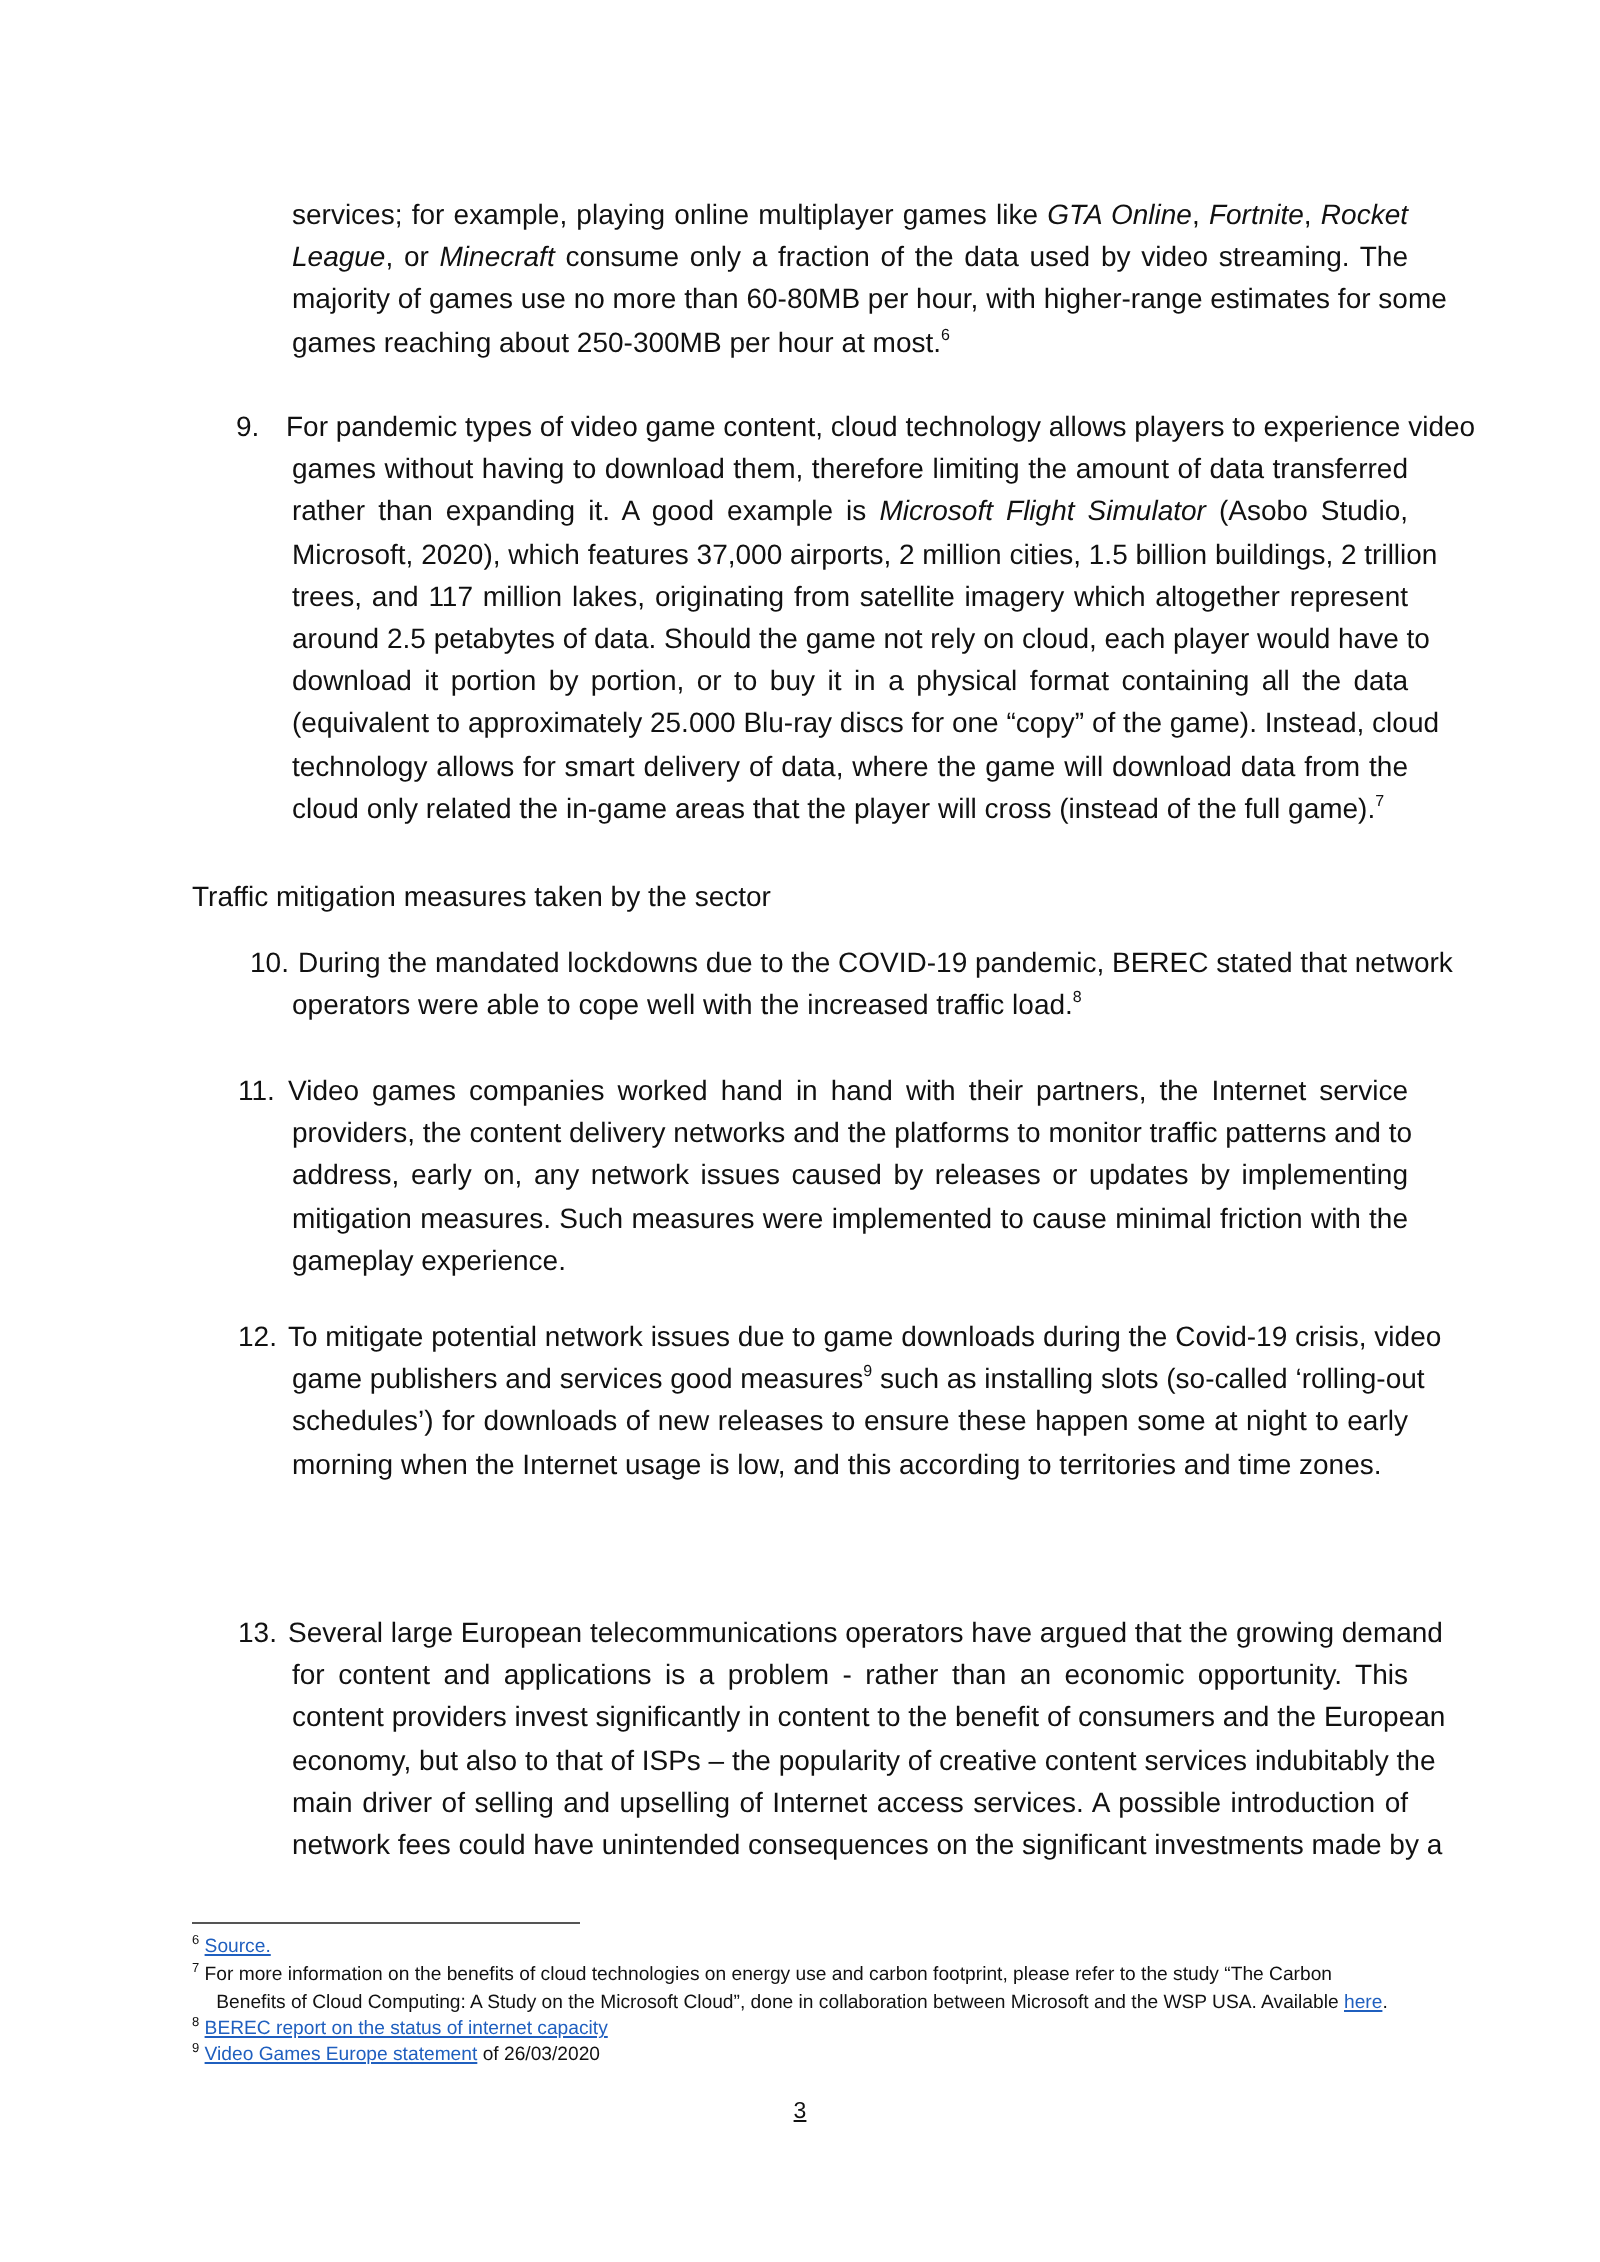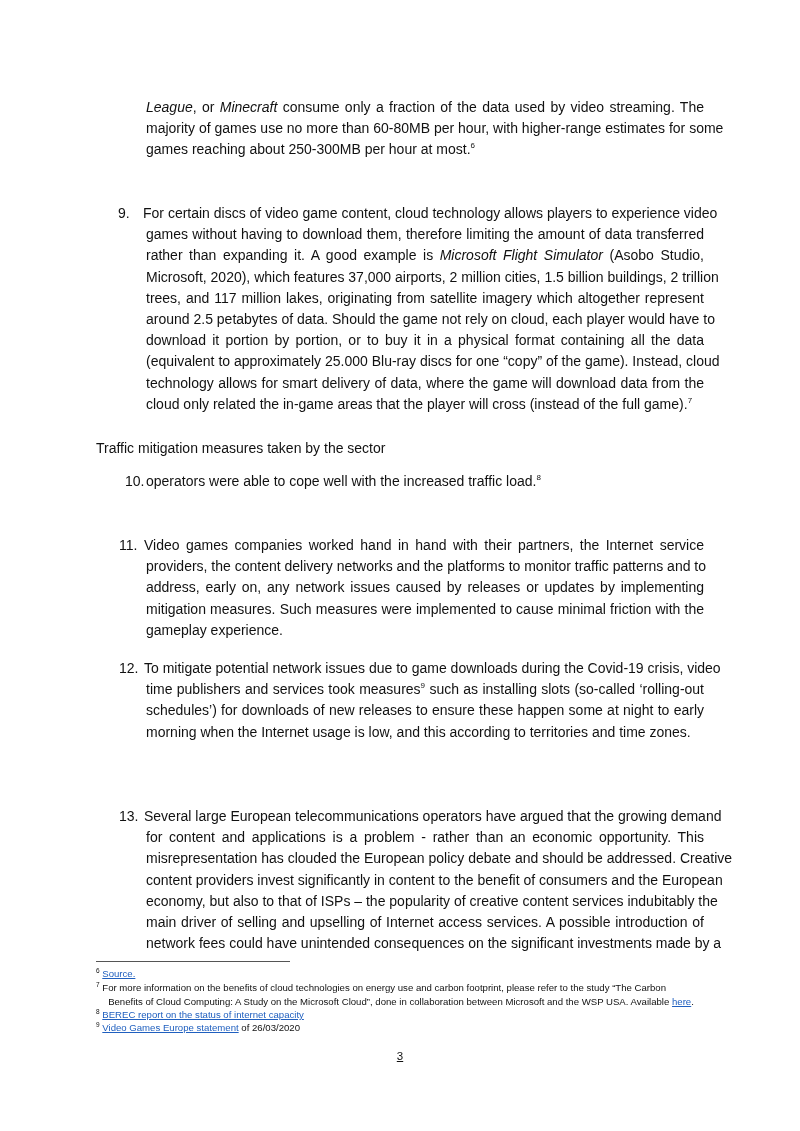--- a/index.html
+++ b/index.html
@@ -18,69 +18,70 @@
   a { color: #1f5fbf; text-decoration: underline; }
   .pagenum { position: absolute; top: 1050px; left: 0; width: 800px; text-align: center; font-size: 11.5px; text-decoration: underline; }
   i { font-style: italic; }
 </style>
 </head>
 <body>
 
 <div class="page">
 
   <div class="para" style="left:146px; top:97px; width:558px;">
+    <span class="line"><span>services; for example, playing online multiplayer games like </span><i>GTA Online</i><span>, </span><i>Fortnite</i><span>, </span><i>Rocket</i></span>
     <span class="line"><i>League</i><span>, or </span><i>Minecraft</i><span> consume only a fraction of the data used by video streaming. The</span></span>
     <span class="line"><span>majority of games use no more than 60-80MB per hour, with higher-range estimates for some</span></span>
     <span class="line last"><span>games reaching about 250-300MB per hour at most.</span><sup>6</sup></span>
   </div>
 
   <div class="para" style="left:146px; top:203px; width:558px;">
     <span class="num" style="left:-28px; top:0;">9.</span>
-    <span class="line" style="margin-left:-3px;">For certain discs of video game content, cloud technology allows players to experience video</span>
+    <span class="line" style="margin-left:-3px;">For pandemic types of video game content, cloud technology allows players to experience video</span>
     <span class="line">games without having to download them, therefore limiting the amount of data transferred</span>
     <span class="line"><span>rather than expanding it. A good example is </span><i>Microsoft Flight Simulator</i><span> (Asobo Studio,</span></span>
     <span class="line">Microsoft, 2020), which features 37,000 airports, 2 million cities, 1.5 billion buildings, 2 trillion</span>
     <span class="line">trees, and 117 million lakes, originating from satellite imagery which altogether represent</span>
     <span class="line">around 2.5 petabytes of data. Should the game not rely on cloud, each player would have to</span>
     <span class="line">download it portion by portion, or to buy it in a physical format containing all the data</span>
     <span class="line">(equivalent to approximately 25.000 Blu-ray discs for one “copy” of the game). Instead, cloud</span>
     <span class="line">technology allows for smart delivery of data, where the game will download data from the</span>
     <span class="line last"><span>cloud only related the in-game areas that the player will cross (instead of the full game).</span><sup>7</sup></span>
   </div>
 
   <div class="heading" style="top:440px;">Traffic mitigation measures taken by the sector</div>
 
   <div class="para" style="left:146px; top:471px; width:558px;">
     <span class="num" style="left:-21px; top:0;">10.</span>
+    <span class="line" style="margin-left:3px;">During the mandated lockdowns due to the COVID-19 pandemic, BEREC stated that network</span>
     <span class="line last"><span>operators were able to cope well with the increased traffic load.</span><sup>8</sup></span>
   </div>
 
   <div class="para" style="left:146px; top:535px; width:558px;">
     <span class="num" style="left:-27px; top:0;">11.</span>
     <span class="line" style="margin-left:-2px;">Video games companies worked hand in hand with their partners, the Internet service</span>
     <span class="line">providers, the content delivery networks and the platforms to monitor traffic patterns and to</span>
     <span class="line">address, early on, any network issues caused by releases or updates by implementing</span>
     <span class="line">mitigation measures. Such measures were implemented to cause minimal friction with the</span>
     <span class="line last">gameplay experience.</span>
   </div>
 
   <div class="para" style="left:146px; top:658px; width:558px;">
     <span class="num" style="left:-27px; top:0;">12.</span>
     <span class="line" style="margin-left:-2px;">To mitigate potential network issues due to game downloads during the Covid-19 crisis, video</span>
-    <span class="line"><span>time publishers and services took measures</span><sup>9</sup><span> such as installing slots (so-called ‘rolling-out</span></span>
+    <span class="line"><span>game publishers and services good measures</span><sup>9</sup><span> such as installing slots (so-called ‘rolling-out</span></span>
     <span class="line">schedules’) for downloads of new releases to ensure these happen some at night to early</span>
     <span class="line last">morning when the Internet usage is low, and this according to territories and time zones.</span>
   </div>
 
 
   <div class="para" style="left:146px; top:806px; width:558px;">
     <span class="num" style="left:-27px; top:0;">13.</span>
     <span class="line" style="margin-left:-2px;">Several large European telecommunications operators have argued that the growing demand</span>
     <span class="line">for content and applications is a problem - rather than an economic opportunity. This</span>
-    <span class="line">misrepresentation has clouded the European policy debate and should be addressed. Creative</span>
     <span class="line">content providers invest significantly in content to the benefit of consumers and the European</span>
     <span class="line">economy, but also to that of ISPs – the popularity of creative content services indubitably the</span>
     <span class="line">main driver of selling and upselling of Internet access services. A possible introduction of</span>
     <span class="line">network fees could have unintended consequences on the significant investments made by a</span>
   </div>
 
   <div class="fn-rule"></div>
 
   <div class="fn" style="top:967px;">
     <sup>6</sup> <a>Source.</a>

